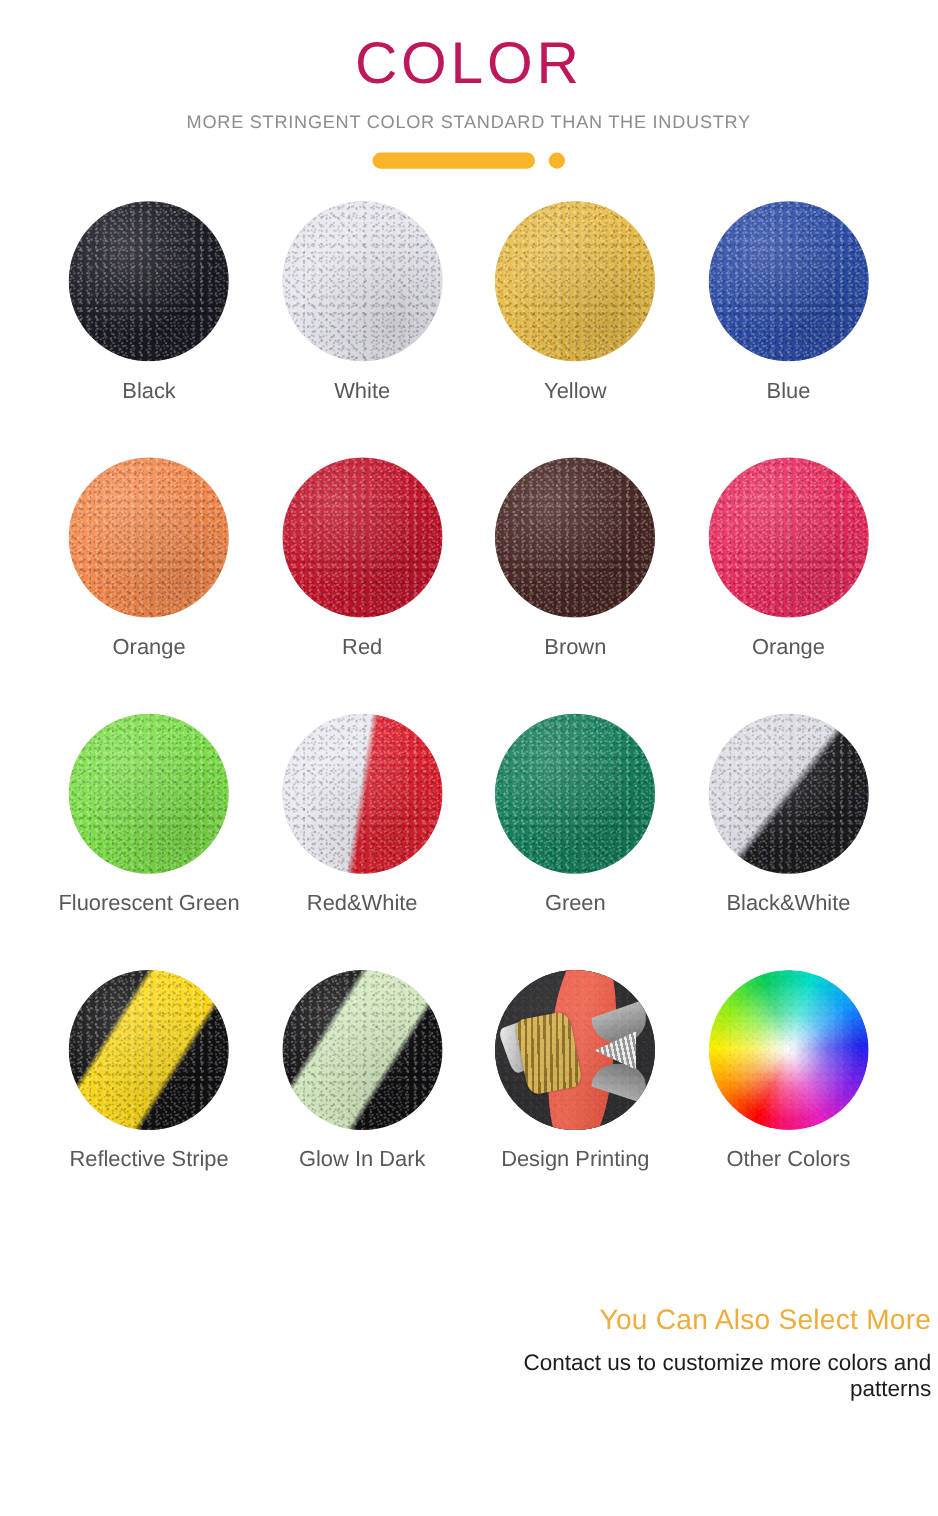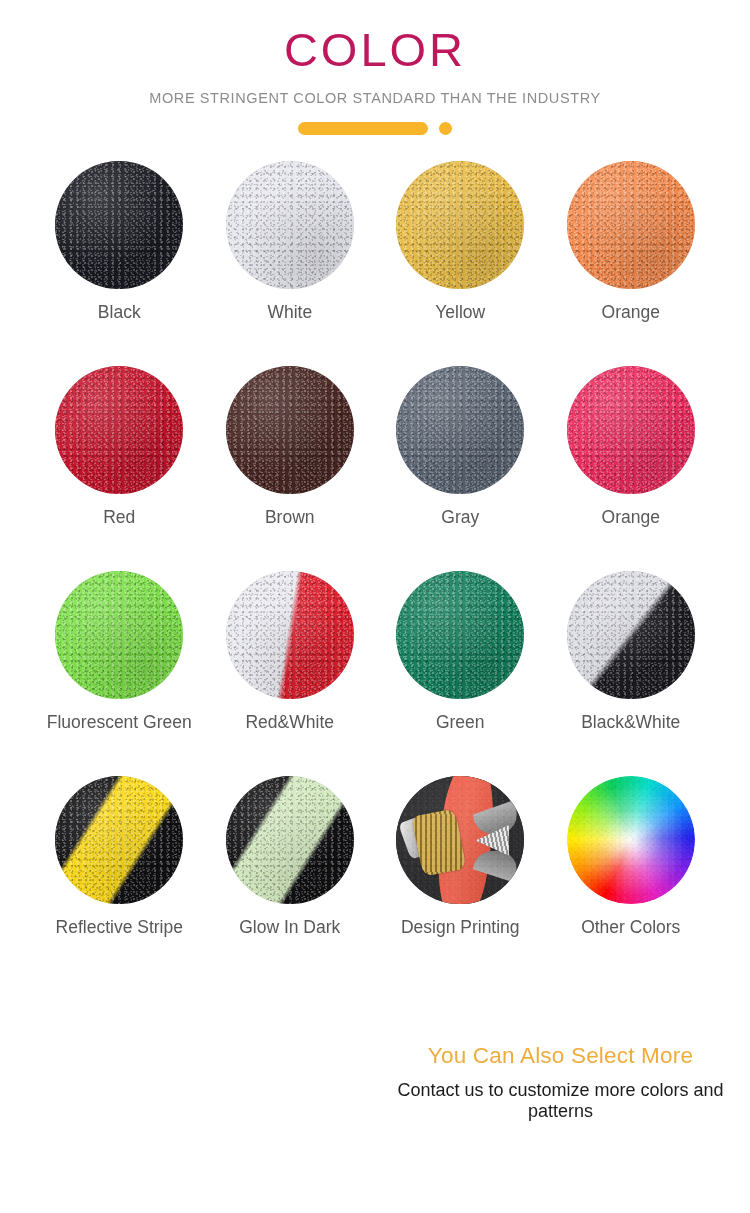--- a/index.html
+++ b/index.html
@@ -118,24 +118,24 @@
     font-size: 17.5px;
     color: #585858;
     text-align: left;
     white-space: nowrap;
     font-weight: 400;
   }
 
   
   .cta {
     position: absolute;
-    left: 388px;
+    left: 400px;
     top: 1043px;
     width: 345px;
-    text-align: center;
+    text-align: right;
   }
   .cta-title {
     font-size: 22.5px;
     color: #eeac3c;
     font-weight: 400;
     letter-spacing: .2px;
   }
   .cta-sub {
     margin-top: 11px;
     font-size: 18px;
@@ -247,41 +247,41 @@
         <div class="label">White</div>
       </div>
       <div class="cell">
         <div class="swatch">
           <div class="fill" style="background: rgb(233, 188, 68);"></div>
         </div>
         <div class="label">Yellow</div>
       </div>
       <div class="cell">
         <div class="swatch">
+          <div class="fill" style="background: rgb(44, 77, 170);"></div>
+        </div>
+        <div class="label">Blue</div>
+      </div>
+      <div class="cell">
+        <div class="swatch">
           <div class="fill" style="background: rgb(247, 138, 76);"></div>
         </div>
         <div class="label">Orange</div>
       </div>
       <div class="cell">
         <div class="swatch">
           <div class="fill" style="background: rgb(200, 20, 44);"></div>
         </div>
         <div class="label">Red</div>
       </div>
       <div class="cell">
         <div class="swatch">
           <div class="fill" style="background: rgb(75, 40, 36);"></div>
         </div>
         <div class="label">Brown</div>
-      </div>
-      <div class="cell">
-        <div class="swatch">
-          <div class="fill" style="background: rgb(92, 102, 116);"></div>
-        </div>
-        <div class="label">Gray</div>
       </div>
       <div class="cell">
         <div class="swatch">
           <div class="fill" style="background: rgb(238, 43, 95);"></div>
         </div>
         <div class="label">Orange</div>
       </div>
       <div class="cell">
         <div class="swatch">
           <div class="fill" style="background: rgb(124, 224, 71);"></div>

